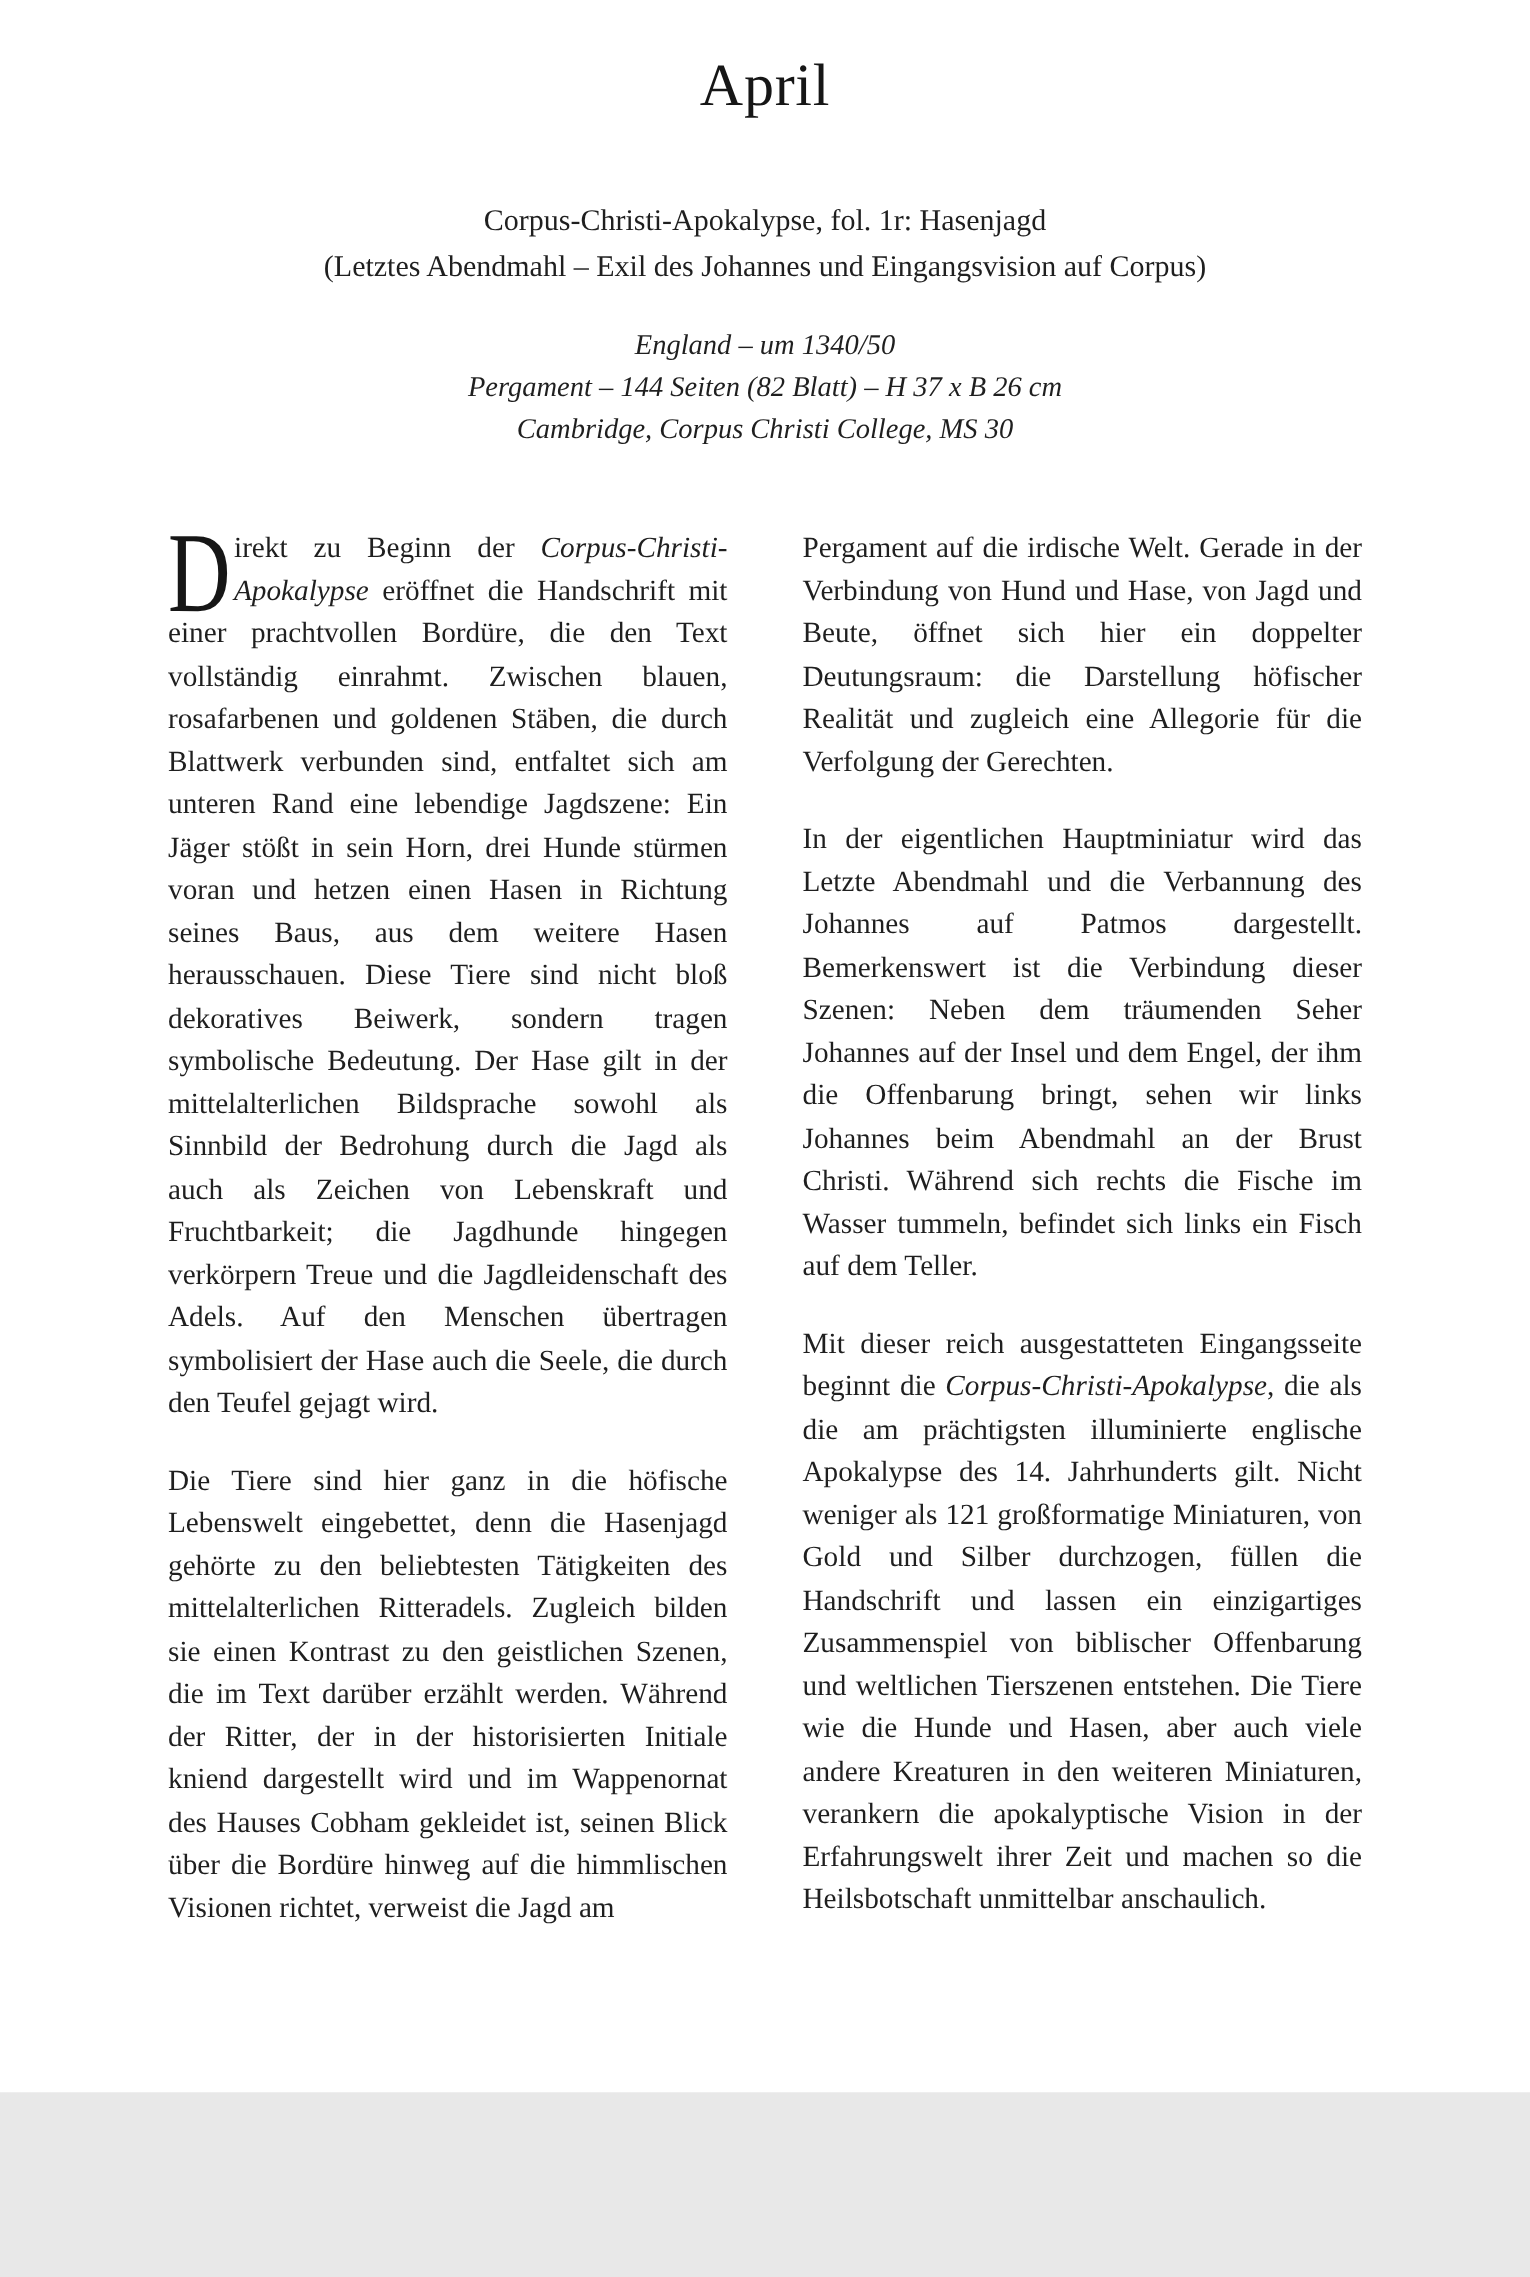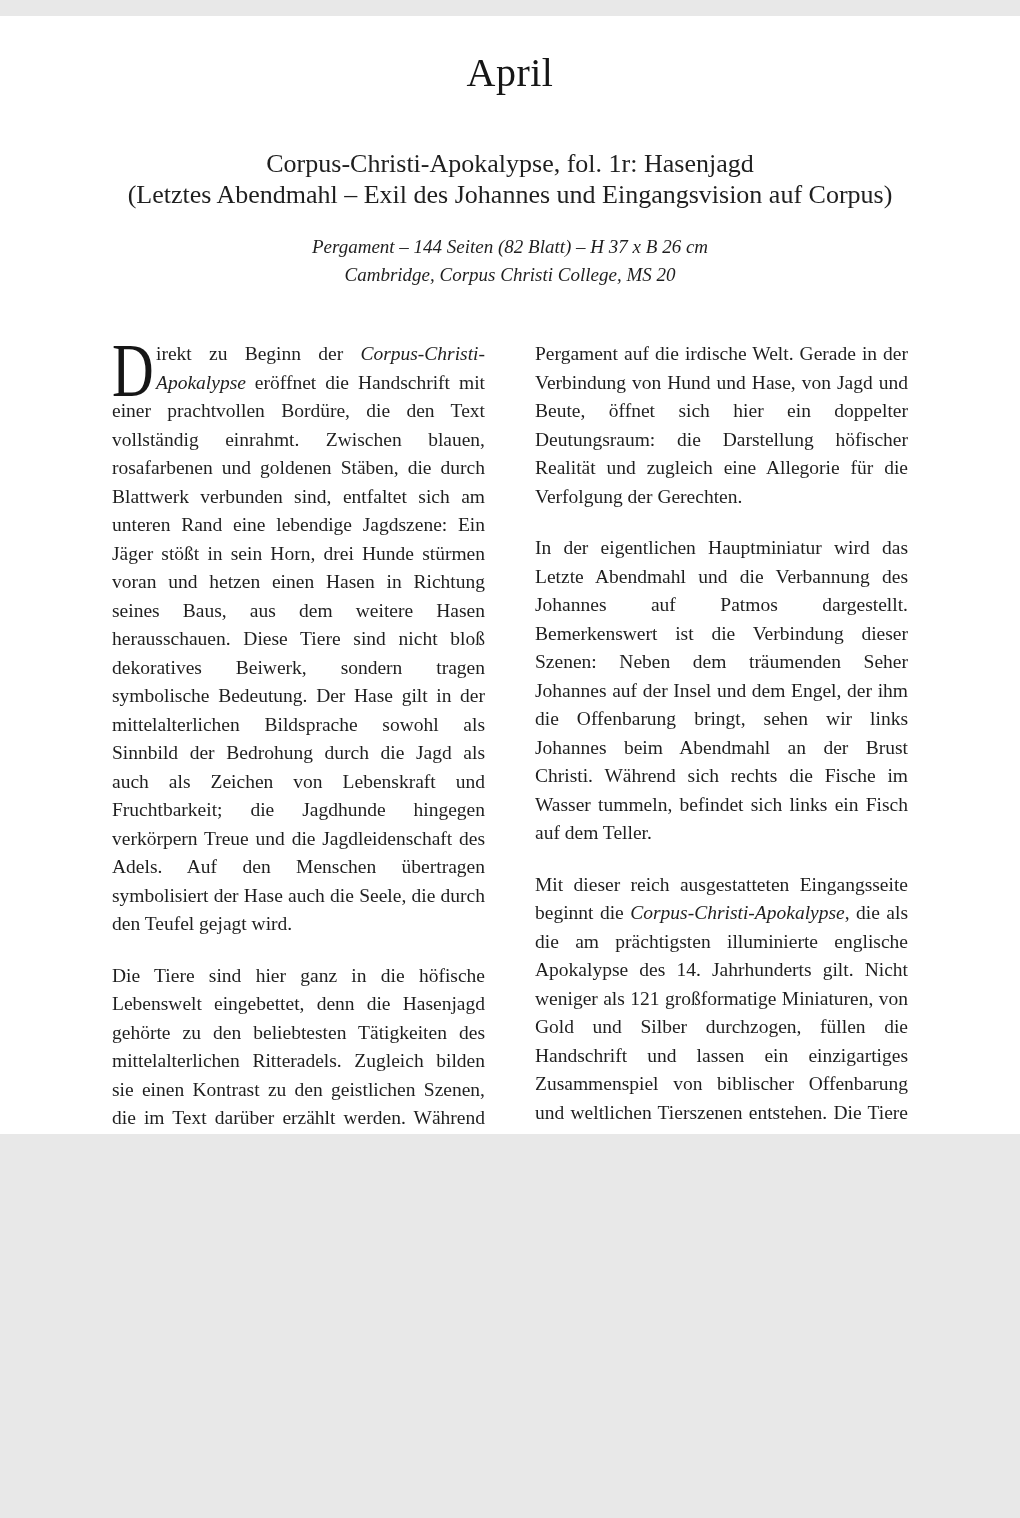--- a/index.html
+++ b/index.html
@@ -1,39 +1,39 @@
 <!DOCTYPE html>
 <html lang="de" style="--background: #ffffff; --text: #1f1f1f; --title: #161616; --logo-text: #55565a; --logo-frame: #717276;"><head>
 <meta charset="utf-8">
 <style>
   html, body { margin: 0; padding: 0; background: #e8e8e8; }
   .page {
     position: relative;
     width: 1020px;
-    height: 1118px;
-    margin: 16px auto;
+    height: 1395px;
+    margin: 0 auto;
     background: var(--background, #ffffff);
     color: var(--text, #1f1f1f);
     font-family: "Liberation Serif", "DejaVu Serif", serif;
     overflow: hidden;
   }
   .title {
     margin: 0;
     padding-top: 34px;
     text-align: center;
     font-size: 40px;
     font-weight: 400;
     line-height: 46px;
     letter-spacing: 0.5px;
     color: var(--title, #161616);
   }
   .subtitle {
     margin-top: 52px;
     text-align: center;
-    font-size: 26px;
+    font-size: 20px;
     line-height: 31px;
   }
   .meta {
     margin-top: 23px;
     text-align: center;
     font-style: italic;
     font-size: 19px;
     line-height: 28px;
   }
   .columns {
@@ -107,22 +107,23 @@
 <div class="page">
 
   <h1 class="title">April</h1>
 
   <div class="subtitle">
     <div>Corpus-Christi-Apokalypse, fol. 1r: Hasenjagd</div>
     <div>(Letztes Abendmahl – Exil des Johannes und Eingangsvision auf Corpus)</div>
   </div>
 
   <div class="meta">
+    <div>England – um 1340/50</div>
     <div>Pergament – 144 Seiten (82 Blatt) – H 37 x B 26 cm</div>
-    <div>Cambridge, Corpus Christi College, MS 20</div>
+    <div>Cambridge, Corpus Christi College, MS 30</div>
   </div>
 
   <div class="columns">
     <div class="column">
         <p class="para"><span class="dropcap">D</span><span>irekt zu Beginn der </span><em>Corpus-Christi-Apokalypse</em><span> eröffnet die Handschrift mit einer prachtvollen Bordüre, die den Text vollständig einrahmt. Zwischen blauen, rosafarbenen und goldenen Stäben, die durch Blattwerk verbunden sind, entfaltet sich am unteren Rand eine lebendige Jagdszene: Ein Jäger stößt in sein Horn, drei Hunde stürmen voran und hetzen einen Hasen in Richtung seines Baus, aus dem weitere Hasen herausschauen. Diese Tiere sind nicht bloß dekoratives Beiwerk, sondern tragen symbolische Bedeutung. Der Hase gilt in der mittelalterlichen Bildsprache sowohl als Sinnbild der Bedrohung durch die Jagd als auch als Zeichen von Lebenskraft und Fruchtbarkeit; die Jagdhunde hingegen verkörpern Treue und die Jagdleidenschaft des Adels. Auf den Menschen übertragen symbolisiert der Hase auch die Seele, die durch den Teufel gejagt wird.</span></p>
         <p class="para"><span>Die Tiere sind hier ganz in die höfische Lebenswelt eingebettet, denn die Hasenjagd gehörte zu den beliebtesten Tätigkeiten des mittelalterlichen Ritteradels. Zugleich bilden sie einen Kontrast zu den geistlichen Szenen, die im Text darüber erzählt werden. Während der Ritter, der in der historisierten Initiale kniend dargestellt wird und im Wappenornat des Hauses Cobham gekleidet ist, seinen Blick über die Bordüre hinweg auf die himmlischen Visionen richtet, verweist die Jagd am</span></p>
       </div>
     <div class="column">
         <p class="para"><span>Pergament auf die irdische Welt. Gerade in der Verbindung von Hund und Hase, von Jagd und Beute, öffnet sich hier ein doppelter Deutungsraum: die Darstellung höfischer Realität und zugleich eine Allegorie für die Verfolgung der Gerechten.</span></p>
         <p class="para"><span>In der eigentlichen Hauptminiatur wird das Letzte Abendmahl und die Verbannung des Johannes auf Patmos dargestellt. Bemerkenswert ist die Verbindung dieser Szenen: Neben dem träumenden Seher Johannes auf der Insel und dem Engel, der ihm die Offenbarung bringt, sehen wir links Johannes beim Abendmahl an der Brust Christi. Während sich rechts die Fische im Wasser tummeln, befindet sich links ein Fisch auf dem Teller.</span></p>

